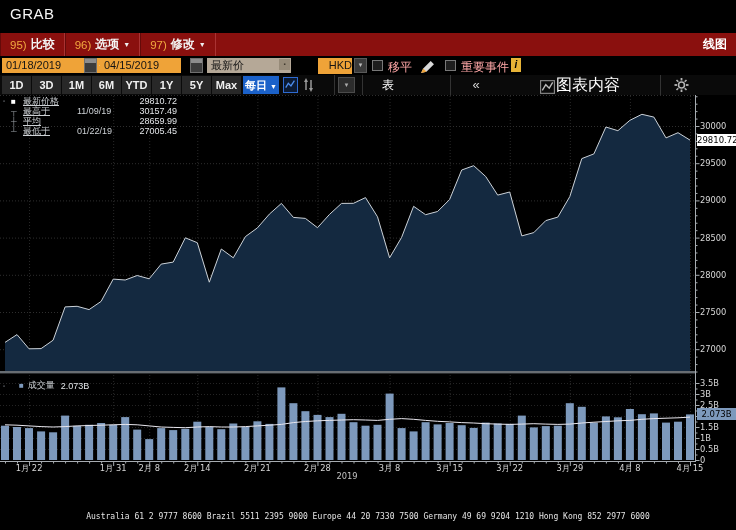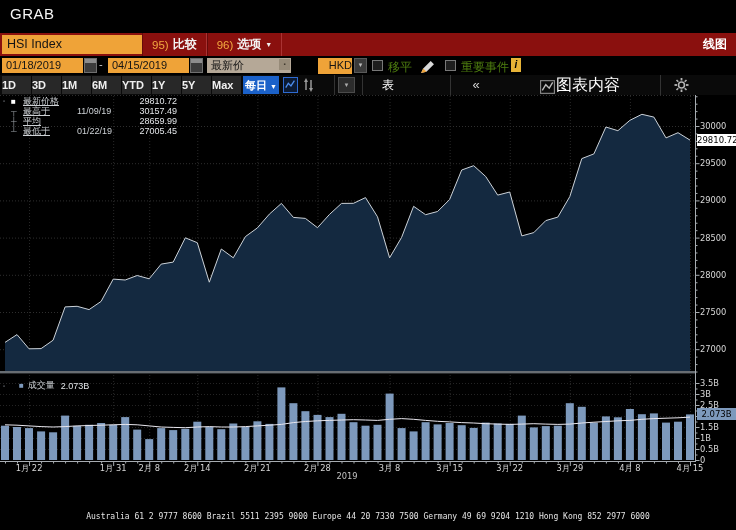--- a/index.html
+++ b/index.html
@@ -21,26 +21,26 @@
   
   .controls{position:absolute;top:56px;left:0;width:736px;height:19px;background:#000;}
   .datebox{position:absolute;top:2px;height:15px;background:#efa338;color:#141414;font-size:11px;line-height:15px;padding-left:4px;box-sizing:border-box;}
   .calicon{position:absolute;top:2px;width:13px;height:15px;background:linear-gradient(#8d8d8d 0 4px,#3c3c3c 4px);border:1px solid #6f6f6f;box-sizing:border-box;}
   .dash{position:absolute;left:99px;top:2px;color:#cfcfcf;font-size:11px;}
   .srcbox{position:absolute;left:207px;top:2px;width:84px;height:15px;background:#b5a897;color:#141414;font-size:11px;line-height:15px;padding-left:4px;box-sizing:border-box;}
   .srcarrow{position:absolute;right:1px;top:1px;width:11px;height:11px;background:#978b79;color:#3c362c;font-size:6px;text-align:center;line-height:11px;}
   .ccy{position:absolute;left:318px;top:2px;width:34px;height:16px;background:#efa338;color:#141414;font-size:11px;line-height:15px;text-align:right;}
   .ddsmall{position:absolute;left:354px;top:2px;width:13px;height:15px;background:#3a3a3a;border:1px solid #5a5a5a;box-sizing:border-box;color:#bbb;font-size:6px;text-align:center;line-height:13px;}
   .cb{position:absolute;top:4px;width:11px;height:11px;background:#1e1e1e;border:1px solid #787878;box-sizing:border-box;}
-  .olabel{position:absolute;top:3px;color:#4d7c0f;font-size:12px;}
+  .olabel{position:absolute;top:3px;color:#fca5a5;font-size:12px;}
   .ibox{position:absolute;left:511px;top:2px;width:10px;height:14px;background:#e7b337;color:#000;font-size:10px;font-weight:700;font-style:italic;text-align:center;line-height:14px;}
 
   
   .tabsrow{position:absolute;top:75px;left:0;width:736px;height:20px;background:#0a0a0a;}
-  .tab{position:absolute;top:1px;height:18px;width:29px;background:#282828;color:#f0f0f0;font-size:11px;font-weight:700;line-height:18px;}
+  .tab{position:absolute;top:1px;height:18px;width:29px;background:#282828;color:#f0f0f0;font-size:11px;font-weight:700;text-align:center;line-height:18px;}
   .period-btn{position:absolute;left:243px;top:1px;width:36px;height:18px;background:#1b61c9;color:#fff;font-size:11px;font-weight:700;text-align:center;line-height:18px;}
   .period-btn .pc{font-size:7px;}
   .iconbox{position:absolute;top:2px;width:15px;height:16px;box-sizing:border-box;}
   .icon-line{left:283px;border:1px solid #2e6ad1;background:#0b1a33;}
   .icon-ud{left:301px;}
   .icon-dd{left:338px;width:17px;background:#2c2c2c;border:1px solid #4b4b4b;color:#aaa;font-size:6px;text-align:center;line-height:14px;}
   .vsep{position:absolute;top:0;width:1px;height:20px;background:#333;}
   .tbl-label{position:absolute;left:368px;top:0;width:40px;color:#fff;font-size:12px;text-align:center;line-height:20px;}
   .collapse{position:absolute;left:466px;top:0;width:20px;color:#d5d5d5;font-size:13px;text-align:center;line-height:19px;}
   .cc-label{position:absolute;left:556px;top:0;color:#fff;font-size:16px;line-height:20px;}
@@ -301,38 +301,42 @@
       <text x="509.7368421052632" y="470.5" fill="#d6d6d6" font-size="8.3" text-anchor="middle">3月 22</text>
       <text x="569.8245614035088" y="470.5" fill="#d6d6d6" font-size="8.3" text-anchor="middle">3月 29</text>
       <text x="629.9122807017544" y="470.5" fill="#d6d6d6" font-size="8.3" text-anchor="middle">4月 8</text>
       <text x="690" y="470.5" fill="#d6d6d6" font-size="8.3" text-anchor="middle">4月 15</text>
       <text x="347" y="479" fill="#c0c0c0" font-size="8.3" text-anchor="middle">2019</text>
     </svg>
 
   <div class="titlebar-text">GRAB</div>
 
   <div class="ribbon">
-    <div class="sec-box">HSI Index</div>
     <div class="rbtn">
       <span class="rkey">95)</span>
       <span>比较</span>
     </div>
     <div class="rbtn">
       <span class="rkey">96)</span>
       <span>选项</span>
       <span class="rcaret">▼</span>
     </div>
+    <div class="rbtn">
+      <span class="rkey">97)</span>
+      <span>修改</span>
+      <span class="rcaret">▼</span>
+    </div>
     <div class="chart-type">线图</div>
   </div>
 
   <div class="controls">
-    <div class="datebox" style="left:2px;width:81px;">01/18/2019</div>
+    <div class="datebox" style="left:2px;width:102px;">01/18/2019</div>
     <div class="calicon" style="left:84px;"></div>
     <div class="dash">-</div>
-    <div class="datebox" style="left:108px;width:81px;">04/15/2019</div>
+    <div class="datebox" style="left:100px;width:81px;">04/15/2019</div>
     <div class="calicon" style="left:190px;"></div>
     <div class="srcbox">
       <span>最新价</span>
       <span class="srcarrow">▪</span>
     </div>
     <div class="ccy">HKD</div>
     <div class="ddsmall">▼</div>
     <div class="cb" style="left:372px;"></div>
     <div class="olabel" style="left:388px;">移平</div>
     <svg class="iconbox" style="left:420px;top:3px;position:absolute;" width="14" height="13" viewBox="0 0 14 13">

